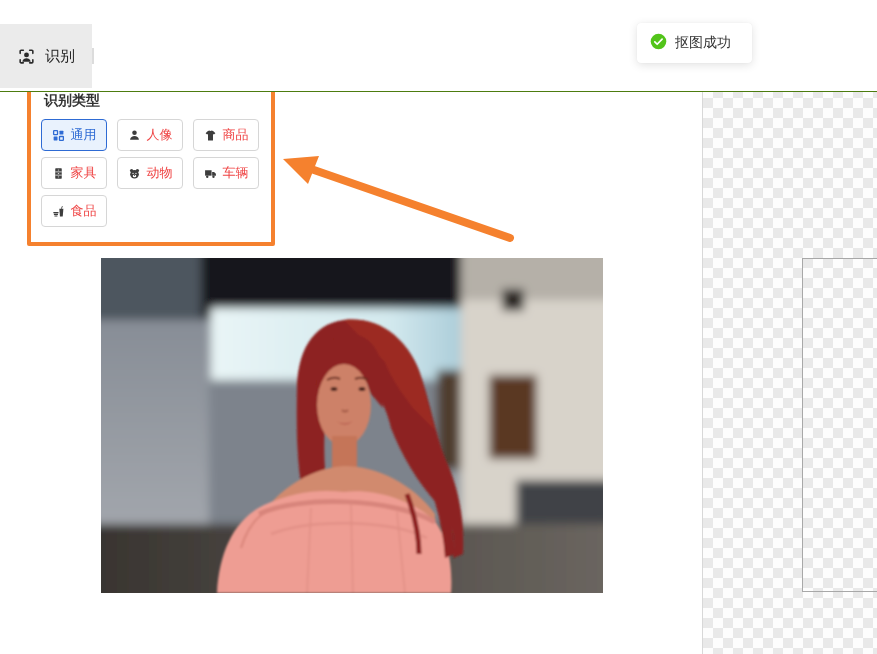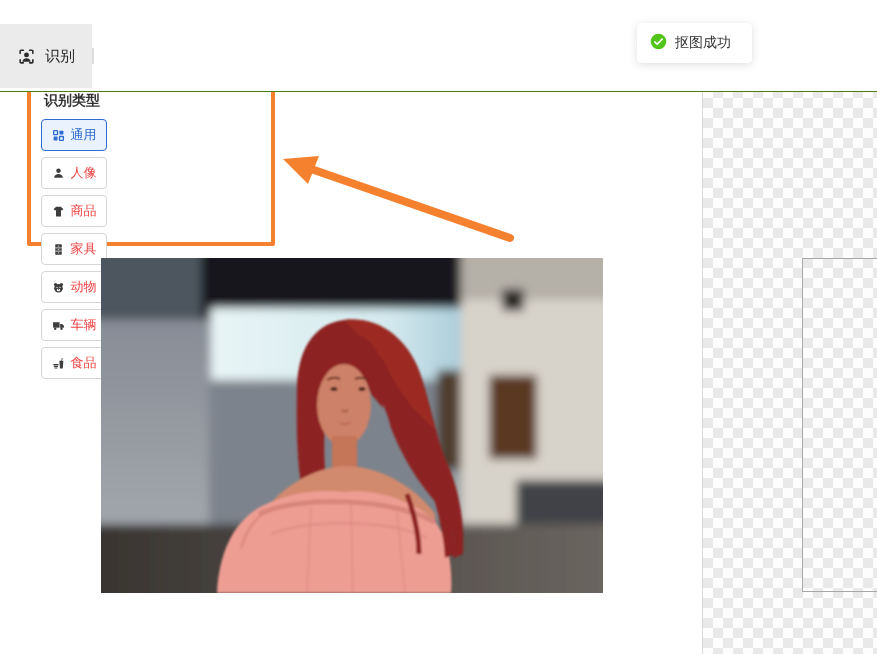--- a/index.html
+++ b/index.html
@@ -23,21 +23,21 @@
          z-index:20;font-size:14px;color:#333;}
 
   
   .canvas-area{position:absolute;left:0;top:68px;width:702px;height:586px;background:#fff;}
 
   
   .highlight-box{position:absolute;left:7px;top:9px;width:240px;height:161px;
                  border:4px solid #f5812e;border-radius:2px;background:#fff;margin-left:20px;}
   .panel-title{position:absolute;left:13px;top:11px;font-size:14px;font-weight:bold;color:#333;}
   .btn-grid{position:absolute;left:10px;top:38px;width:228px;display:flex;flex-wrap:wrap;
-            gap:6px 10px;flex-direction:column;}
+            gap:6px 10px;}
   .cat-btn{width:66px;height:32px;box-sizing:border-box;border:1px solid #d6d6d6;border-radius:4px;
            background:#fff;display:flex;align-items:center;justify-content:center;gap:6px;
            font-size:13px;color:#ef4444;cursor:pointer;font-family:inherit;padding:0;}
   .cat-btn svg{display:block;flex:0 0 auto;}
   .cat-btn.selected{border-color:#2e6bd4;background:#e9f2fd;color:#2e6bd4;}
 
   
   .arrow-layer{position:absolute;left:270px;top:78px;width:260px;height:125px;pointer-events:none;}
 
   

